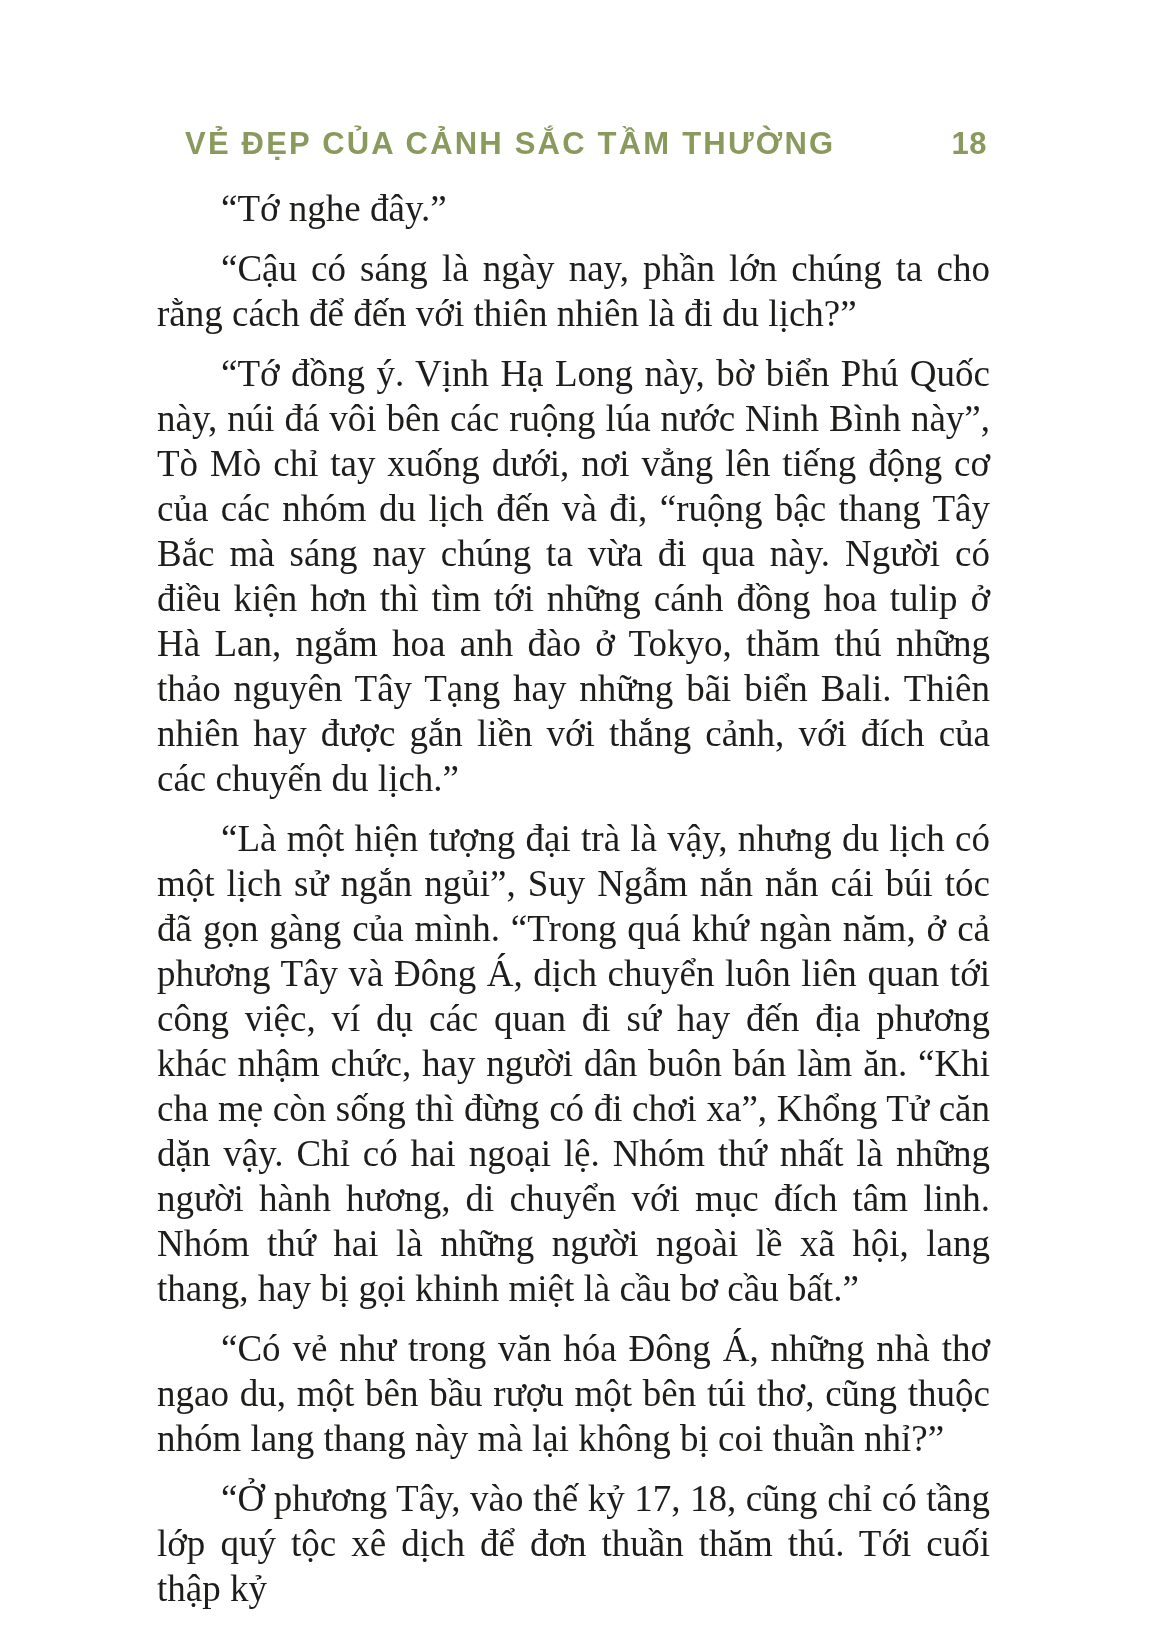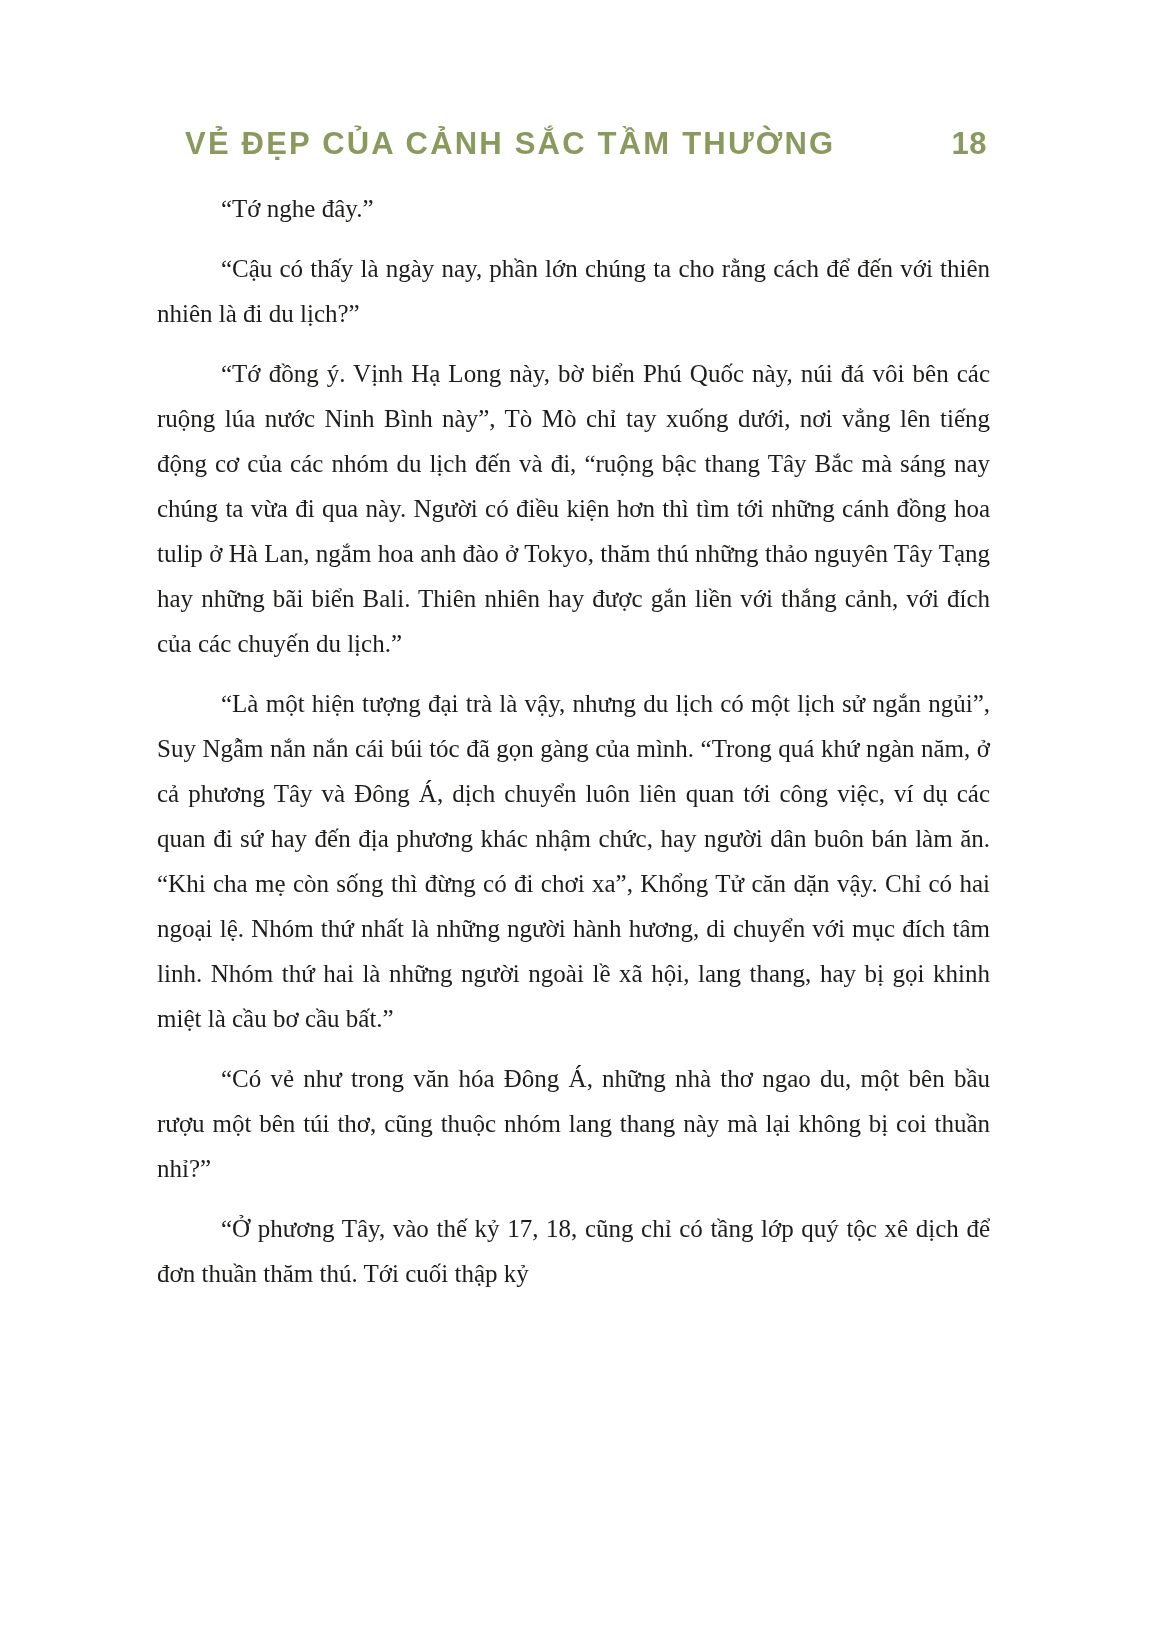--- a/index.html
+++ b/index.html
@@ -31,21 +31,21 @@
   }
   .page-header .page-number {
     letter-spacing: 0.5px;
   }
   .page-body {
     position: absolute;
     top: 186px;
     left: 157px;
     width: 833px;
     font-family: "Liberation Serif", "DejaVu Serif", serif;
-    font-size: 25px;
+    font-size: 37px;
     line-height: 45px;
     color: #1d1d1b;
     text-align: justify;
   }
   .page-body p {
     margin: 0 0 15px 0;
     text-indent: 64px;
   }
   .page-body p:last-child {
     margin-bottom: 8px;
@@ -56,20 +56,20 @@
 
 <div class="page">
 
   <div class="page-header">
     <span class="running-title">VẺ ĐẸP CỦA CẢNH SẮC TẦM THƯỜNG</span>
     <span class="page-number">18</span>
   </div>
 
   <div class="page-body">
     <p>“Tớ nghe đây.”</p>
-    <p>“Cậu có thấy là ngày nay, phần lớn chúng ta cho rằng cách để đến với thiên nhiên là đi du lịch?”</p>
+    <p>“Cậu có sáng là ngày nay, phần lớn chúng ta cho rằng cách để đến với thiên nhiên là đi du lịch?”</p>
     <p>“Tớ đồng ý. Vịnh Hạ Long này, bờ biển Phú Quốc này, núi đá vôi bên các ruộng lúa nước Ninh Bình này”, Tò Mò chỉ tay xuống dưới, nơi vẳng lên tiếng động cơ của các nhóm du lịch đến và đi, “ruộng bậc thang Tây Bắc mà sáng nay chúng ta vừa đi qua này. Người có điều kiện hơn thì tìm tới những cánh đồng hoa tulip ở Hà Lan, ngắm hoa anh đào ở Tokyo, thăm thú những thảo nguyên Tây Tạng hay những bãi biển Bali. Thiên nhiên hay được gắn liền với thắng cảnh, với đích của các chuyến du lịch.”</p>
     <p>“Là một hiện tượng đại trà là vậy, nhưng du lịch có một lịch sử ngắn ngủi”, Suy Ngẫm nắn nắn cái búi tóc đã gọn gàng của mình. “Trong quá khứ ngàn năm, ở cả phương Tây và Đông Á, dịch chuyển luôn liên quan tới công việc, ví dụ các quan đi sứ hay đến địa phương khác nhậm chức, hay người dân buôn bán làm ăn. “Khi cha mẹ còn sống thì đừng có đi chơi xa”, Khổng Tử căn dặn vậy. Chỉ có hai ngoại lệ. Nhóm thứ nhất là những người hành hương, di chuyển với mục đích tâm linh. Nhóm thứ hai là những người ngoài lề xã hội, lang thang, hay bị gọi khinh miệt là cầu bơ cầu bất.”</p>
     <p>“Có vẻ như trong văn hóa Đông Á, những nhà thơ ngao du, một bên bầu rượu một bên túi thơ, cũng thuộc nhóm lang thang này mà lại không bị coi thuần nhỉ?”</p>
     <p>“Ở phương Tây, vào thế kỷ 17, 18, cũng chỉ có tầng lớp quý tộc xê dịch để đơn thuần thăm thú. Tới cuối thập kỷ</p>
   </div>
 
 </div>
 
 </body></html>

